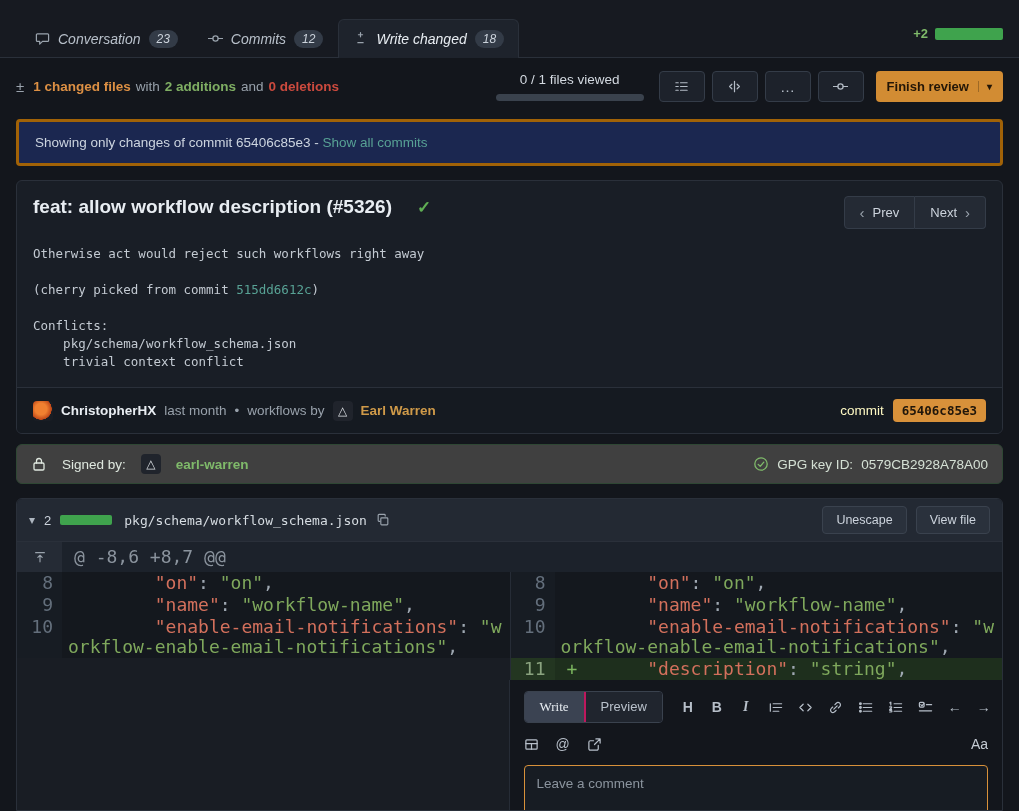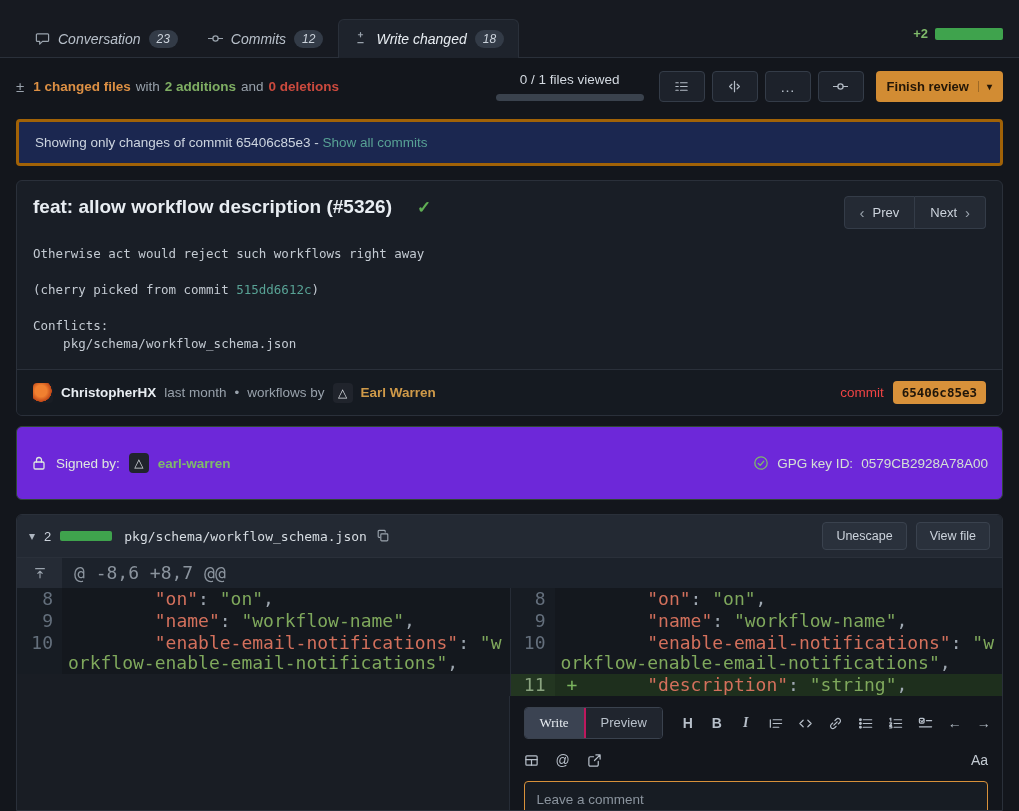--- a/index.html
+++ b/index.html
@@ -49,25 +49,25 @@
   .commit-body{padding:8px 16px 16px;font-family:"DejaVu Sans Mono",monospace;font-size:12.5px;line-height:18px;color:#c3cad2;}
   .commit-body div{white-space:pre;min-height:18px;}
   .sha-link{color:#58a295;cursor:pointer;}
   .commit-foot{border-top:1px solid #2a303a;background:#151a21;padding:11px 16px;display:flex;align-items:center;gap:8px;font-size:13.5px;color:#98a1ab;}
   .author{color:#e8edf2;font-weight:700;cursor:pointer;}
   .committer{color:#cf9a49;font-weight:700;cursor:pointer;}
   .avatar{width:20px;height:20px;border-radius:4px;flex:0 0 auto;cursor:pointer;}
   .avatar-chx{background:radial-gradient(circle at 40% 40%, #f08030 0 34%, #c04818 62%, #191d24 64%);}
   .avatar-tri{background:#20242c;color:#d6dade;font-size:12px;display:flex;align-items:center;justify-content:center;}
   .foot-right{margin-left:auto;display:flex;align-items:center;gap:9px;}
-  .commit-lbl{color:#ef4444;}
+  .commit-lbl{color:#fef9c3;}
   .sha-badge{background:#d8913a;color:#221softly609;color:#20160a;font-family:"DejaVu Sans Mono",monospace;font-size:12.5px;font-weight:700;padding:4px 9px;border-radius:4px;cursor:pointer;}
 
   
-  .signed-bar{margin:10px 16px 0;background:#6d28d9;border:1px solid #2f4734;border-radius:6px;padding:26px 14px;display:flex;align-items:center;gap:9px;font-size:13.5px;color:#dfe8df;flex:0 0 auto;}
+  .signed-bar{margin:10px 16px 0;background:#404040;border:1px solid #2f4734;border-radius:6px;padding:9px 14px;display:flex;align-items:center;gap:15px;font-size:13.5px;color:#dfe8df;flex:0 0 auto;}
   .signed-bar svg{width:16px;height:16px;}
   .signer{color:#7fba6a;font-weight:700;cursor:pointer;}
   .gpg{margin-left:auto;display:flex;align-items:center;gap:8px;color:#d4e0d4;}
   .gpg svg{stroke:#7fba6a;}
 
   
   .file-card{margin:14px 16px 0;border:1px solid #2a303a;border-radius:6px 6px 0 0;overflow:hidden;display:flex;flex-direction:column;flex:1;min-height:0;}
   .file-head{background:#232933;padding:7px 12px;display:flex;align-items:center;gap:9px;border-bottom:1px solid #2a303a;flex:0 0 auto;}
   .file-head .chev{color:#aeb6c0;font-size:12px;cursor:pointer;}
   .file-add-count{font-size:13px;color:#ccd3dc;}
@@ -207,20 +207,21 @@
         </div>
       </div>
     </div>
     <div class="commit-body">
       <div>Otherwise act would reject such workflows right away</div>
       <div></div>
       <div><span>(cherry picked from commit </span><span class="sha-link">515dd6612c</span><span>)</span></div>
       <div></div>
       <div>Conflicts:</div>
       <div>    pkg/schema/workflow_schema.json</div>
+      <div>    trivial context conflict</div>
     </div>
     <div class="commit-foot">
       <span class="avatar avatar-chx"></span>
       <span class="author">ChristopherHX</span>
       <span>last month</span>
       <span>•</span>
       <span>workflows by</span>
       <span class="avatar avatar-tri">△</span>
       <span class="committer">Earl Warren</span>
       <span class="foot-right">

